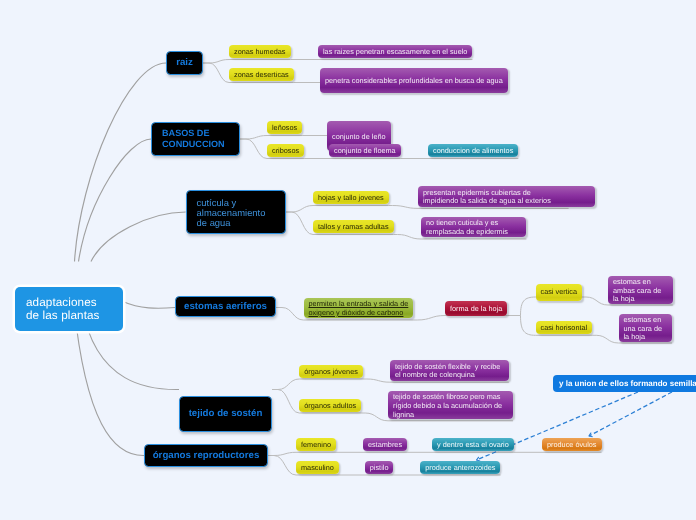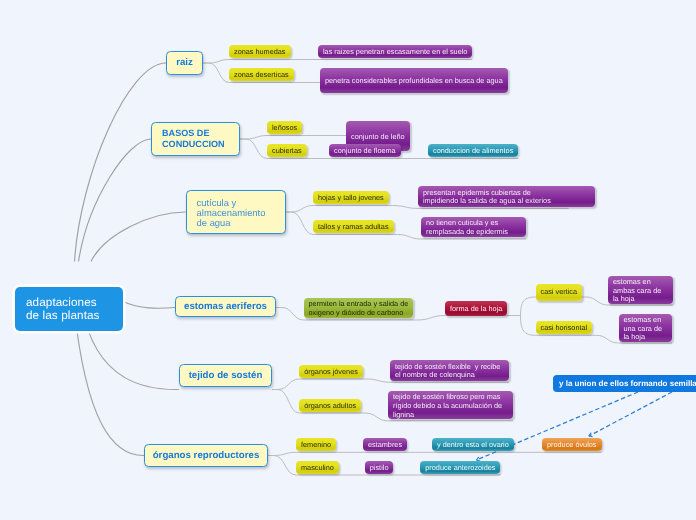--- a/index.html
+++ b/index.html
@@ -17,39 +17,39 @@
     background:#1e95e4;color:#ffffff;
     border-radius:5px;
     font-size:11.7px;line-height:13.2px;font-weight:400;
     padding:8.5px 11px;
     box-shadow:0 0 0 2.5px #ffffff;
     letter-spacing:.1px;
     margin-top:25px;
   }
   
   .main{
-    background:#fef9c3;color:#1479dc;
+    background:#000000;color:#1479dc;
     border:1.9px solid #2a8fe0;border-radius:4.5px;
     font-weight:bold;font-size:9.7px;line-height:11.5px;
     box-shadow:1px 2px 3px rgba(0,0,0,.22);
     display:flex;align-items:center;justify-content:center;text-align:center;
   }
   .main.reg{font-weight:400;font-size:9.4px;line-height:10.2px;color:#3e91da;
             align-items:flex-start;justify-content:flex-start;text-align:left;}
 
   
   .pill{
     border-radius:4px;font-size:7.3px;line-height:8.6px;
     box-shadow:1.5px 1.5px 1.5px rgba(0,0,0,.18);
     display:flex;align-items:center;width:max-content;
   }
   .yellow{background:linear-gradient(180deg,#e9e629 0%,#e2df1e 45%,#d3ce10 80%,#ddd918 100%);color:#2b2b05;}
   .purple{background:linear-gradient(180deg,#a45bb0 0%,#8b31a0 45%,#751d8c 78%,#8a3c9c 100%);color:#f3ecf5;}
   .teal{background:linear-gradient(180deg,#4cb2c9 0%,#2b9ab4 45%,#17819d 80%,#3aa2bb 100%);color:#f2fafc;}
-  .green{background:linear-gradient(180deg,#a9c557 0%,#9cbb3e 45%,#89a824 80%,#9cb834 100%);color:#232808;}
+  .green{background:linear-gradient(180deg,#a9c557 0%,#9cbb3e 45%,#89a824 80%,#9cb834 100%);color:#232808;text-decoration:underline;}
   .red{background:linear-gradient(180deg,#c23351 0%,#ad1439 45%,#970a2e 80%,#ad1d3e 100%);color:#faf0f3;}
   .orange{background:linear-gradient(180deg,#eda355 0%,#e48a32 45%,#d87813 80%,#e28b2b 100%);color:#fdf4ea;}
   .blue{background:#0f79e0;color:#ffffff;font-size:8px;line-height:10px;font-weight:bold;
         box-shadow:none;border-radius:4px;}
 </style>
 </head>
 <body>
 
 <div id="canvas">
 <svg class="links" viewBox="0 0 696 520">
@@ -107,22 +107,22 @@
 
 <div class="node main" style="left:166px;top:51px;width:37px;height:24px">raiz</div>
 <div class="node pill yellow" style="left:229px;top:45px;height:13px;padding:1.6px 5px 0">zonas humedas</div>
 <div class="node pill purple" style="left:318px;top:45px;height:13px;padding:1.6px 5px 0">las raizes penetran escasamente en el suelo</div>
 <div class="node pill yellow" style="left:229px;top:68px;height:13px;padding:1.6px 5px 0">zonas deserticas</div>
 <div class="node pill purple" style="left:320px;top:68px;height:25px;padding:1.6px 5px 0">penetra considerables profundidales en busca de agua</div>
 
 <div class="node main" style="left:151px;top:122px;width:89px;height:34px;text-align:left;justify-content:flex-start;padding:0 10px;font-size:9.1px;line-height:11px">BASOS DE
 CONDUCCION</div>
 <div class="node pill yellow" style="left:267px;top:121px;height:13px;padding:1.6px 5px 0">leñosos</div>
-<div class="node pill purple" style="left:346px;top:121px;height:30px;padding:1.6px 5px 0">conjunto de leño</div>
-<div class="node pill yellow" style="left:267px;top:144px;height:13px;padding:1.6px 5px 0">cubiertas</div>
+<div class="node pill purple" style="left:327px;top:121px;height:30px;padding:1.6px 5px 0">conjunto de leño</div>
+<div class="node pill yellow" style="left:267px;top:144px;height:13px;padding:1.6px 5px 0">cribosos</div>
 <div class="node pill purple" style="left:329px;top:144px;height:13px;padding:1.6px 5px 0">conjunto de floema</div>
 <div class="node pill teal" style="left:428px;top:144px;height:13px;padding:1.6px 5px 0">conduccion de alimentos</div>
 
 <div class="node main reg" style="left:185.6px;top:190.3px;width:100px;height:43.5px;padding:6.5px 10px">cutícula y
 almacenamiento
 de agua</div>
 <div class="node pill yellow" style="left:313px;top:191px;height:13px;padding:1.6px 5px 0">hojas y tallo jovenes</div>
 <div class="node pill purple" style="left:418px;top:186.3px;width:177px;height:20.6px;padding:1.6px 5px 0">presentan epidermis cubiertas de
 impidiendo la salida de agua al exterios</div>
 <div class="node pill yellow" style="left:313px;top:220px;height:13px;padding:1.6px 5px 0">tallos y ramas adultas</div>
@@ -135,21 +135,21 @@
 <div class="node pill red" style="left:445px;top:301px;height:15px;padding:1.6px 5px 0">forma de la hoja</div>
 <div class="node pill yellow" style="left:535.5px;top:283.5px;height:17px;padding:1px 5px 0">casi vertica</div>
 <div class="node pill purple" style="left:608px;top:275.5px;width:64.8px;height:28px;padding:3px 5px 0">estomas en
 ambas cara de
 la hoja</div>
 <div class="node pill yellow" style="left:535.5px;top:320.8px;height:13px;padding:1.6px 5px 0">casi horisontal</div>
 <div class="node pill purple" style="left:618.5px;top:313.5px;width:53.5px;height:28px;padding:3px 5px 0">estomas en
 una cara de
 la hoja</div>
 
-<div class="node main" style="left:179px;top:364px;width:93px;height:23px">tejido de sostén</div>
+<div class="node main" style="left:179px;top:396px;width:93px;height:36px">tejido de sostén</div>
 <div class="node pill yellow" style="left:299.3px;top:364.5px;height:13px;padding:1.6px 5px 0">órganos jóvenes</div>
 <div class="node pill purple" style="left:389.9px;top:360px;width:119px;height:20.7px;padding:1.6px 5px 0">tejido de sostén flexible  y recibe
 el nombre de colenquina</div>
 <div class="node pill yellow" style="left:299.3px;top:398.5px;height:13px;padding:1.6px 5px 0">órganos adultos</div>
 <div class="node main" style="left:144px;top:444px;width:124px;height:23px">órganos reproductores</div>
 
 <div class="node pill purple" style="left:388px;top:390.7px;width:125px;height:28.6px;padding:2.6px 5px 0">tejido de sostén fibroso pero mas
 rígido debido a la acumulación de
 lignina</div>
 <div class="node pill yellow" style="left:296px;top:437.8px;height:13px;padding:1.6px 5px 0">femenino</div>

